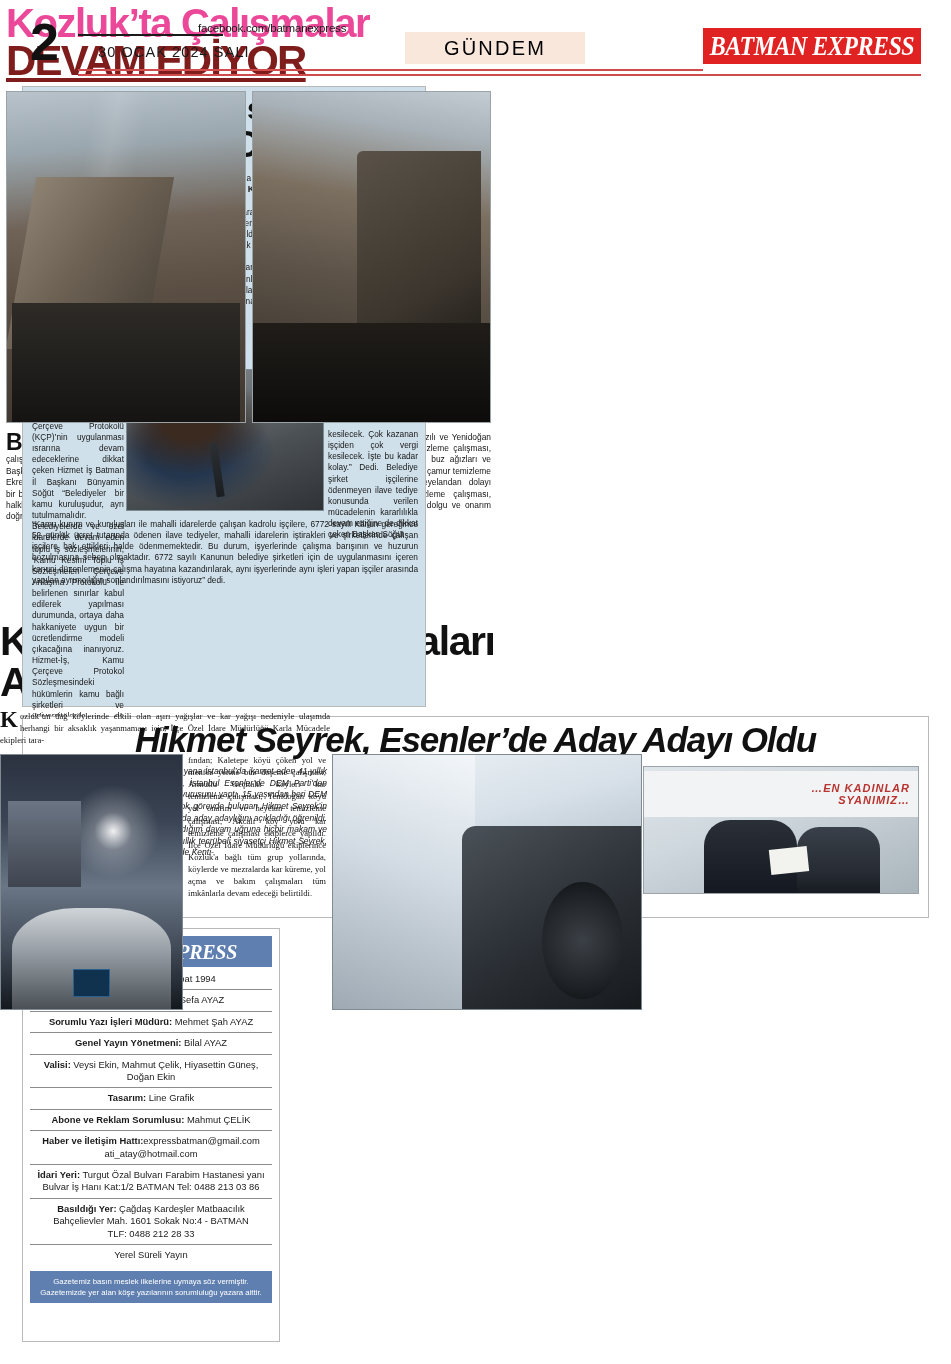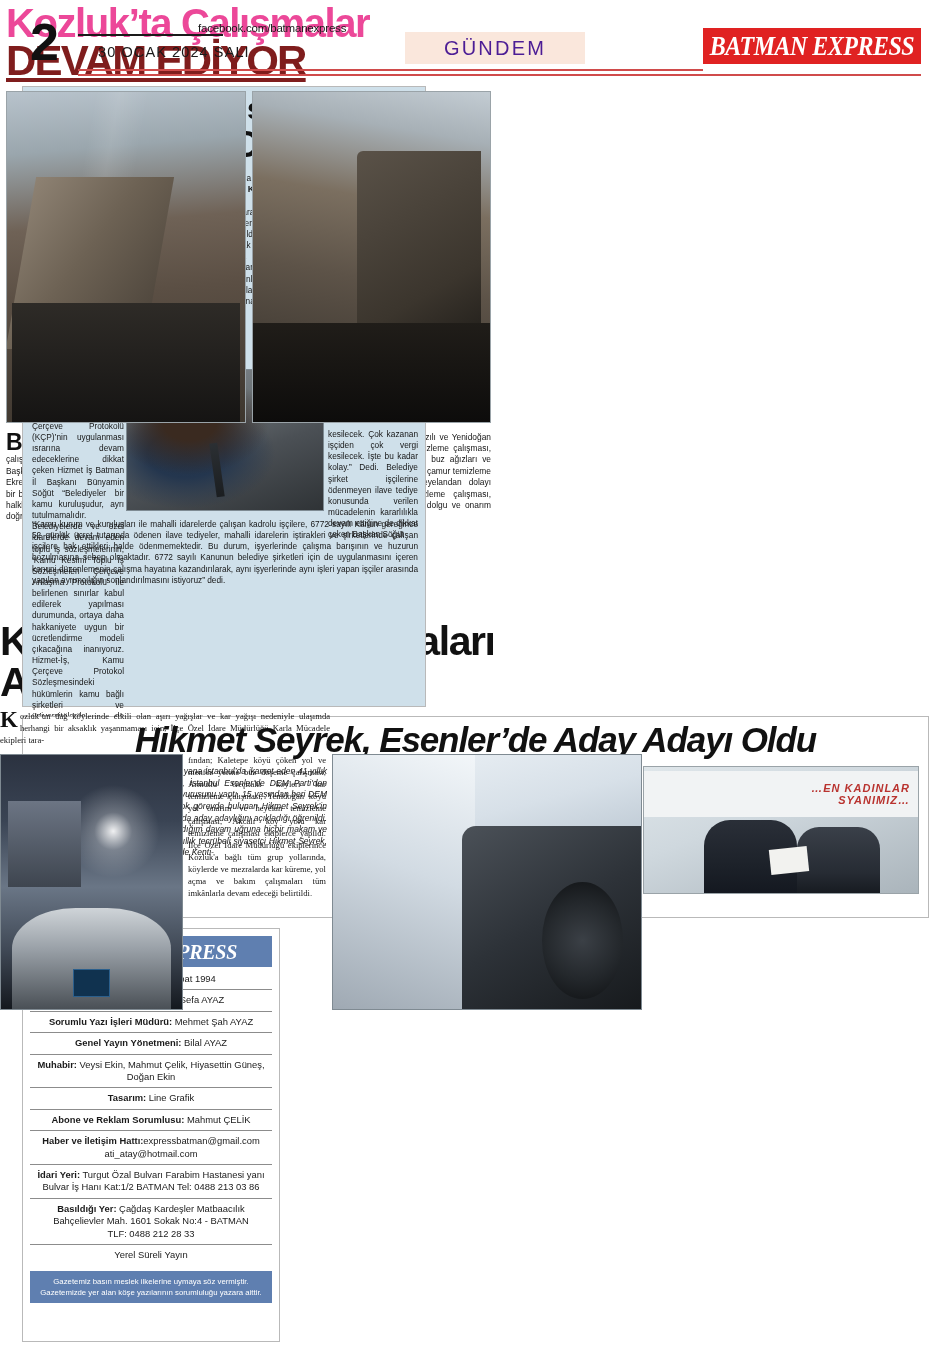--- a/index.html
+++ b/index.html
@@ -26,21 +26,21 @@
   }
   .date-line {
     position: absolute; left: 98px; top: 44px;
     font-size: 14.5px; letter-spacing: 1.1px; color: #1a1a1a;
     font-family: "Liberation Sans", sans-serif;
   }
   .section-tag {
     position: absolute; left: 405px; top: 32px; width: 180px; height: 32px;
     background: #fae7dc; display: flex; align-items: center; justify-content: center;
   }
-  .section-tag span { font-size: 20px; letter-spacing: 2.2px; color: #4c1d95; }
+  .section-tag span { font-size: 20px; letter-spacing: 2.2px; color: #000000; }
   .logo-box {
     position: absolute; right: 30px; top: 28px; width: 218px; height: 36px;
     background: #e02222; display: flex; align-items: center; justify-content: center;
   }
   .logo-box span {
     color: #fff; font-size: 24px; font-weight: 700; font-style: italic;
     letter-spacing: -0.5px; font-family: "Liberation Serif", serif;
     transform: scaleY(1.12); white-space: nowrap;
   }
   .rule-red-a { position: absolute; left: 78px; top: 69px; width: 625px; height: 2px; background: #d04b4b; }
@@ -310,21 +310,21 @@
 
   <div class="box art-imprint">
     <div class="imp-logo">
       <span>BATMAN EXPRESS</span>
     </div>
     <div id="imprint-rows">
         <div class="imp-row"><b>Kuruluş Tarihi:</b><span> 28 Şubat 1994</span></div>
         <div class="imp-row"><b>İmtiyaz Sahibi:</b><span>Mehmet Sefa AYAZ</span></div>
         <div class="imp-row"><b>Sorumlu Yazı İşleri Müdürü:</b><span> Mehmet Şah AYAZ</span></div>
         <div class="imp-row"><b>Genel Yayın Yönetmeni:</b><span> Bilal AYAZ</span></div>
-        <div class="imp-row"><b>Muhabir:</b><span> Veysi Ekin, Mahmut Çelik, Hiyasettin Güneş, Doğan Ekin</span></div>
+        <div class="imp-row"><b>Valisi:</b><span> Veysi Ekin, Mahmut Çelik, Hiyasettin Güneş, Doğan Ekin</span></div>
         <div class="imp-row"><b>Tasarım:</b><span> Line Grafik</span></div>
         <div class="imp-row"><b>Abone ve Reklam Sorumlusu:</b><span> Mahmut ÇELİK</span></div>
         <div class="imp-row"><b>Haber ve İletişim Hattı:</b><span>expressbatman@gmail.com</span><div>ati_atay@hotmail.com</div></div>
         <div class="imp-row"><b>İdari Yeri:</b><span> Turgut Özal Bulvarı Farabim Hastanesi yanı Bulvar İş Hanı Kat:1/2 BATMAN Tel: 0488 213 03 86</span></div>
         <div class="imp-row"><b>Basıldığı Yer:</b><span> Çağdaş Kardeşler Matbaacılık</span><div>Bahçelievler Mah. 1601 Sokak No:4  -  BATMAN</div><div>TLF: 0488 212 28 33</div></div>
         <div class="imp-row"><span>Yerel Süreli Yayın</span></div>
       </div>
     <div class="imp-note" id="imprint-note">
         <div>Gazetemiz basın meslek ilkelerine uymaya söz vermiştir.</div>
         <div>Gazetemizde yer alan köşe yazılarının sorumluluğu yazara aittir.</div>

